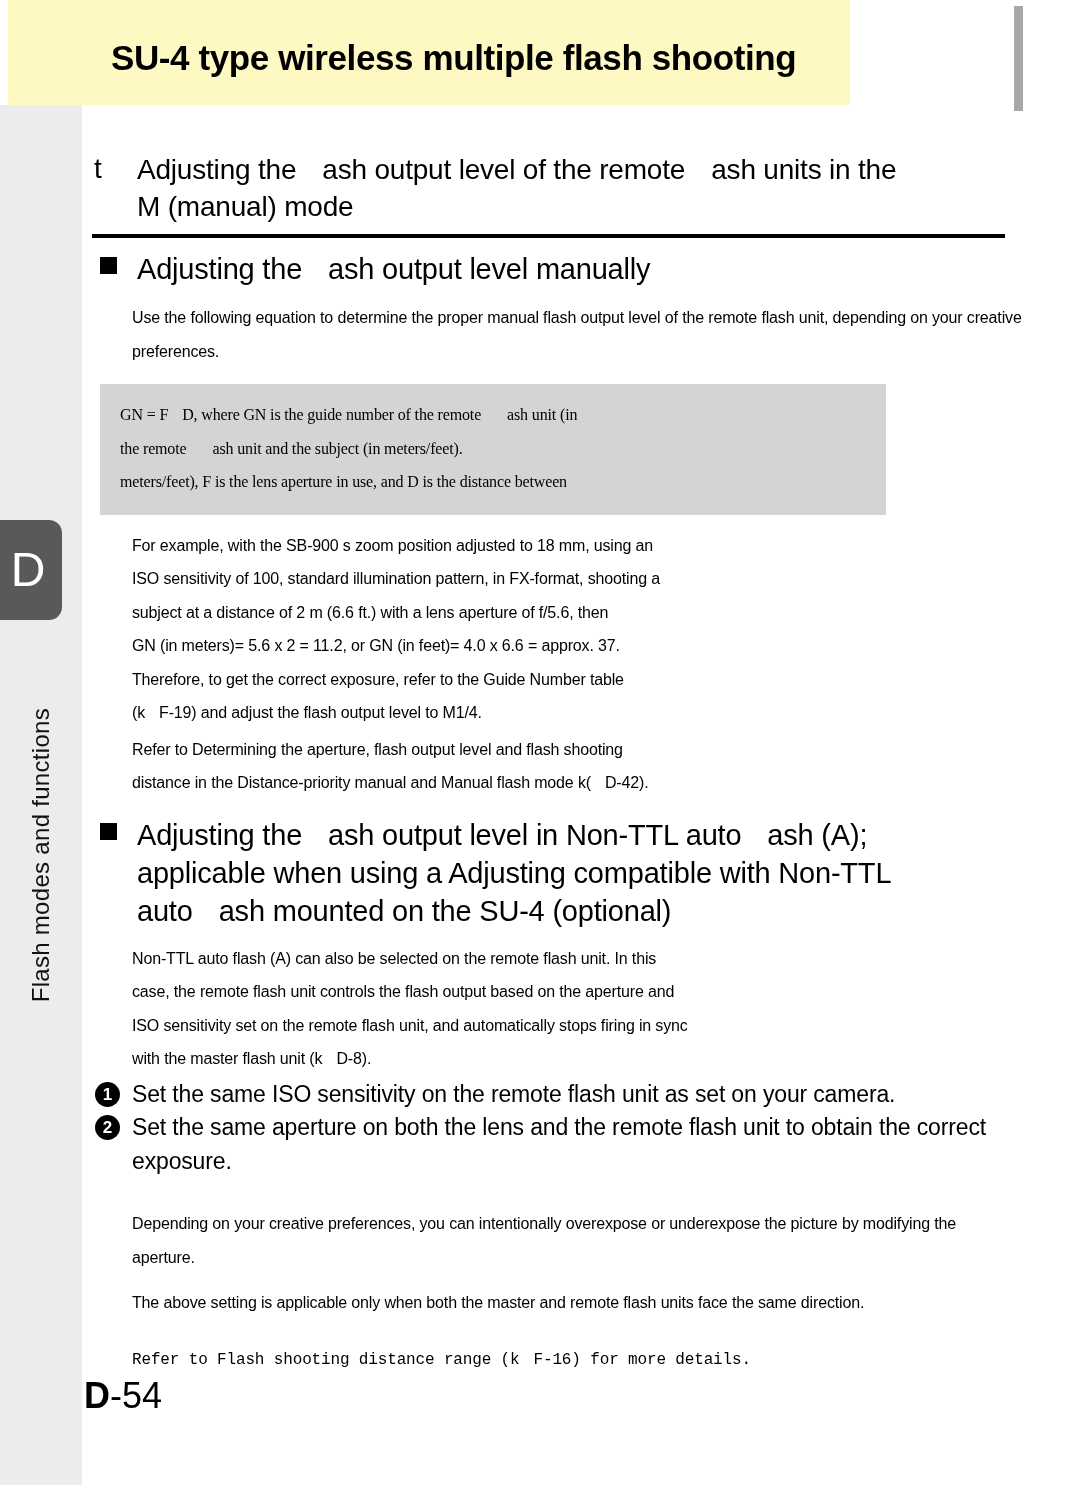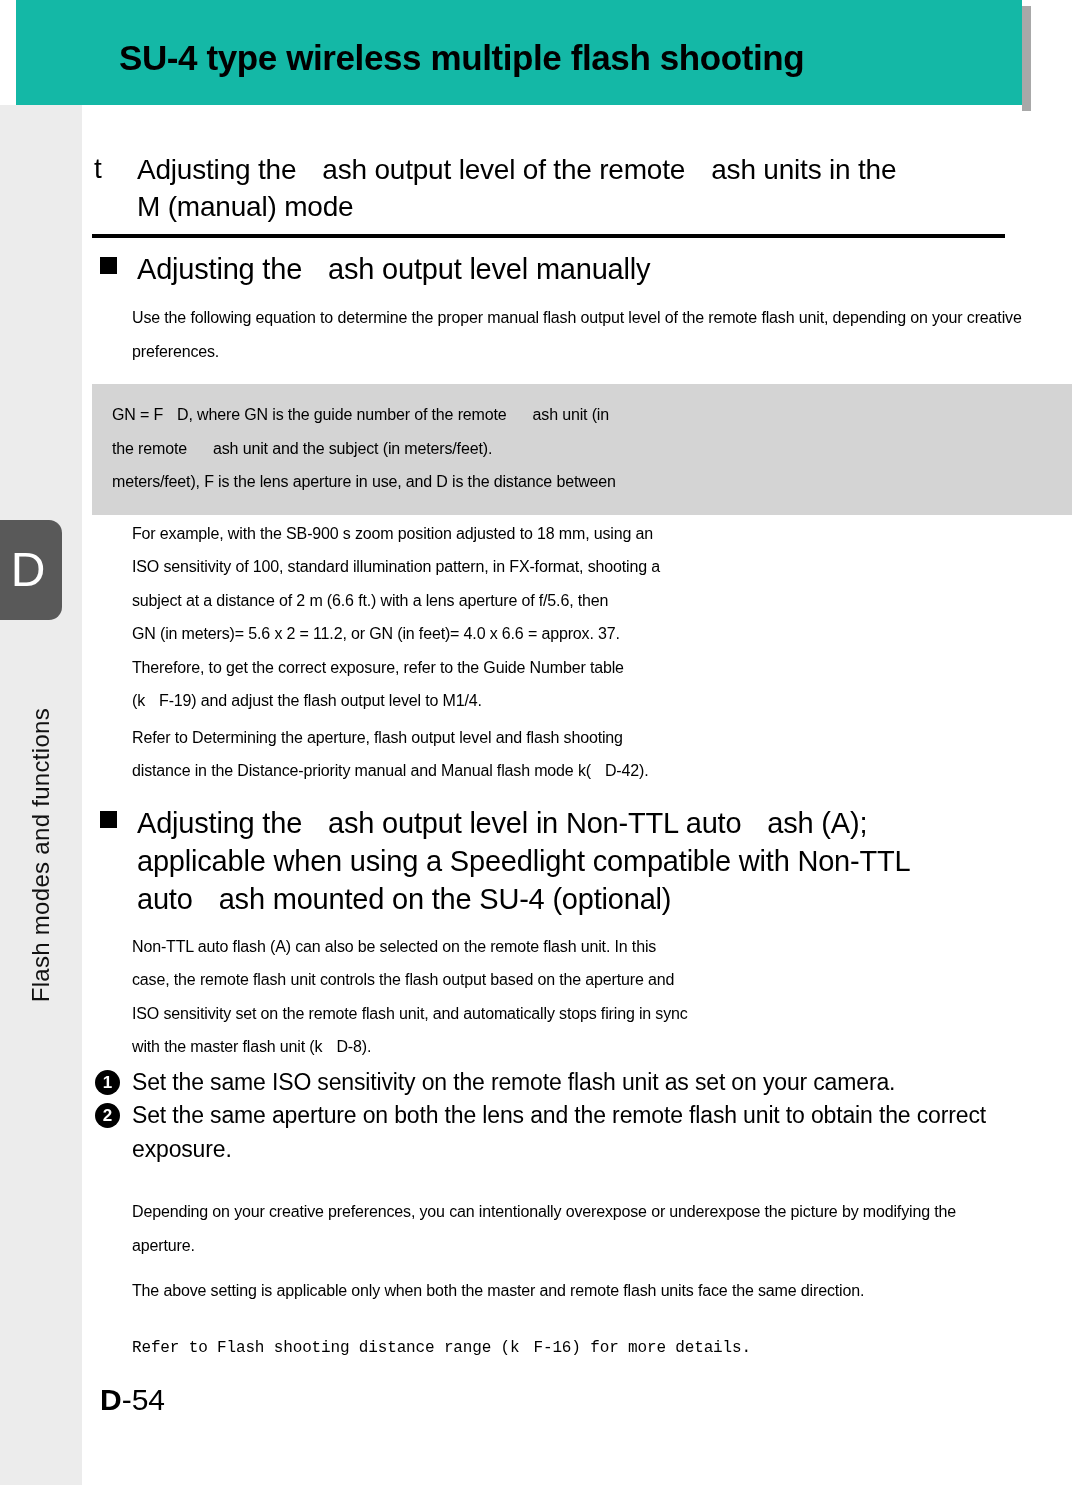--- a/index.html
+++ b/index.html
@@ -12,25 +12,25 @@
     height: 1485px;
     position: relative;
     font-family: "Liberation Sans", sans-serif;
     color: #000000;
     overflow: hidden;
   }
 
   
   #chapter-banner {
     position: absolute;
-    left: 16px;
+    left: 8px;
     top: 0;
-    width: 1006px;
+    width: 842px;
     height: 105px;
-    background: #14b8a6;
+    background: #fef9c3;
     box-sizing: border-box;
   }
   #chapter-banner::after {
     content: "";
     position: absolute;
     left: 1006px;
     top: 6px;
     width: 9px;
     height: 105px;
     background: #a8a8a8;
@@ -146,23 +146,25 @@
   .body-para {
     font-size: 16px;
     line-height: 33.5px;
     letter-spacing: -0.15px;
     padding-left: 40px;
     padding-right: 0;
   }
 
   #equation-box {
     background: #d4d4d4;
-    width: 980px;
+    margin-left: 8px;
+    width: 786px;
     box-sizing: border-box;
     padding: 14px 20px 16px 20px;
+    font-family: Liberation Serif, serif;
   }
   #equation-box .body-para {
     padding-left: 0;
   }
 
   .numbered-item {
     position: relative;
     padding-left: 40px;
     font-size: 23px;
     line-height: 33.5px;
@@ -179,23 +181,23 @@
     color: #fff;
     font-size: 17px;
     font-weight: bold;
     line-height: 25px;
     text-align: center;
   }
 
   
   #page-footer {
     position: absolute;
-    left: 100px;
+    left: 84px;
     bottom: 68px;
-    font-size: 30px;
+    font-size: 36px;
     letter-spacing: 0px;
   }
   #page-footer .pf-letter { font-weight: bold; }
   #page-footer .pf-number { font-weight: normal; }
 
   .gap { display: inline-block; width: 26px; }
   .gap-sm { display: inline-block; width: 14px; }
 </style>
 </head>
 <body>
@@ -229,38 +231,38 @@
   </div>
 
   <div class="body-para" style="margin-top:13px;">Use the following equation to determine the proper manual flash output level of the remote flash unit, depending on your creative preferences.</div>
 
   <div id="equation-box" style="margin-top:16px;">
     <div class="body-para"><span>GN = F</span><span class="gap-sm"></span><span>D, where GN is the guide number of the remote</span><span class="gap"></span><span>ash unit (in</span></div>
     <div class="body-para"><span>the remote</span><span class="gap"></span><span>ash unit and the subject (in meters/feet).</span></div>
     <div class="body-para">meters/feet), F is the lens aperture in use, and D is the distance between</div>
   </div>
 
-  <div class="body-para" style="margin-top:2px;">
+  <div class="body-para" style="margin-top:14px;">
     <span>For example, with the SB-900 s zoom position adjusted to 18 mm, using an</span><br>
     <span>ISO sensitivity of 100, standard illumination pattern, in FX-format,  shooting a</span><br>
     <span>subject at a distance of 2 m (6.6 ft.) with a lens aperture of f/5.6, then</span><br>
     <span>GN (in meters)= 5.6 x 2 = 11.2, or GN (in feet)= 4.0 x 6.6 = approx. 37.</span><br>
     <span>Therefore, to get the correct exposure, refer to the Guide Number table</span><br>
     <span>(k</span><span class="gap-sm"></span><span>F-19) and adjust the flash output level to M1/4.</span>
   </div>
 
   <div class="body-para" style="margin-top:3px;">
     <span>Refer to  Determining the aperture, flash output level and flash shooting</span><br>
     <span>distance in the Distance-priority manual and Manual flash mode k(</span><span class="gap-sm"></span><span>D-42).</span>
   </div>
 
   <div class="sub-heading" style="margin-top:16px;">
     <span class="marker-sq"></span>
     <span>Adjusting the</span><span class="gap"></span><span>ash output level in Non-TTL auto</span><span class="gap"></span><span>ash (A);</span><br>
-    <span>applicable when using a Speedlight compatible with Non-TTL</span><br>
+    <span>applicable when using a Adjusting compatible with Non-TTL</span><br>
     <span>auto</span><span class="gap"></span><span>ash mounted on the SU-4 (optional)</span>
   </div>
 
   <div class="body-para" style="margin-top:12px;">
     <span>Non-TTL auto flash (A) can also be selected on the remote flash unit. In this</span><br>
     <span>case, the remote flash unit controls the flash output based on the aperture and</span><br>
     <span>ISO sensitivity set on the remote flash unit, and automatically stops firing in sync</span><br>
     <span>with the master flash unit (k</span><span class="gap-sm"></span><span>D-8).</span>
   </div>
 

